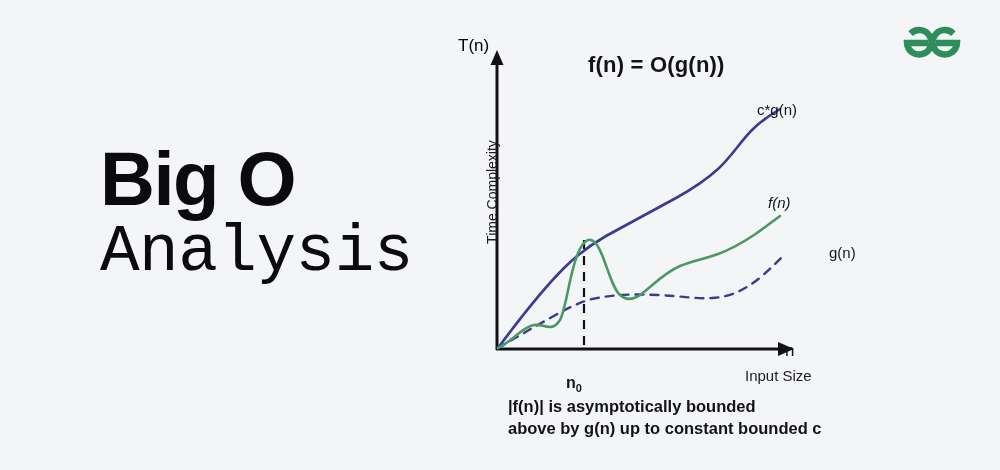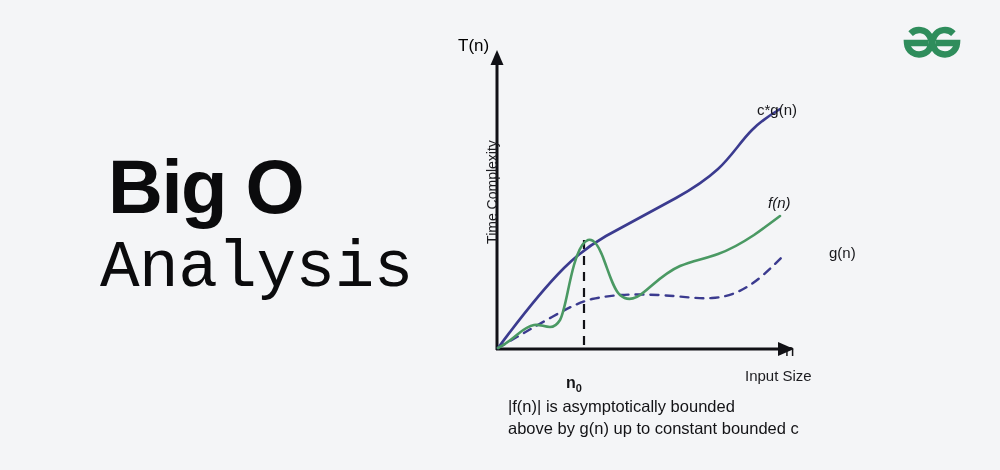--- a/index.html
+++ b/index.html
@@ -27,21 +27,21 @@
     left: 100px;
     top: 142px;
     width: 340px;
   }
   .title-main {
     font-size: 76px;
     font-weight: 700;
     letter-spacing: -1.5px;
     color: #0b0b0d;
     line-height: 0.98;
-    margin: 8px;
+    margin: 0;
   }
   .title-sub {
     font-size: 66px;
     font-weight: 400;
     letter-spacing: -0.5px;
     color: #0b0b0d;
     line-height: 1.12;
     margin: 0;
     font-family: Liberation Mono, monospace;
   }
@@ -139,21 +139,21 @@
   
   .caption {
     position: absolute;
     left: 508px;
     top: 395px;
     width: 430px;
     font-size: 16.5px;
     line-height: 1.35;
     color: #131316;
   }
-  .caption div { white-space: nowrap; }
+  .caption div { white-space: nowrap; font-weight: bold; }
 </style>
 </head>
 <body>
 
 <div id="stage">
 
   <div class="title-block">
     <div class="title-main">Big O</div>
     <div class="title-sub">Analysis</div>
   </div>
@@ -207,20 +207,21 @@
                C 138,237 142,228 148,226
                C 154,224 159,232 164,246
                C 170,262 174,276 180,281
                C 188,288 196,285 204,278
                C 216,268 226,258 240,252
                C 252,247 264,245 278,240
                C 292,235 302,229 314,221
                C 324,214 332,208 340,202" fill="none" stroke="#4a9963" stroke-width="2.6" stroke-linecap="round"></path>
     </svg>
 
+    <div class="formula">f(n) = O(g(n))</div>
     <div class="axis-top-y">T(n)</div>
     <div class="axis-label-y">Time Complexity</div>
     <div class="axis-end-x">n</div>
     <div class="axis-label-x">Input Size</div>
 
     <div class="n0-label"><span>n</span><sub>0</sub></div>
 
     <div class="curve-label lbl-cgn">c*g(n)</div>
     <div class="curve-label lbl-fn">f(n)</div>
     <div class="curve-label lbl-gn">g(n)</div>

